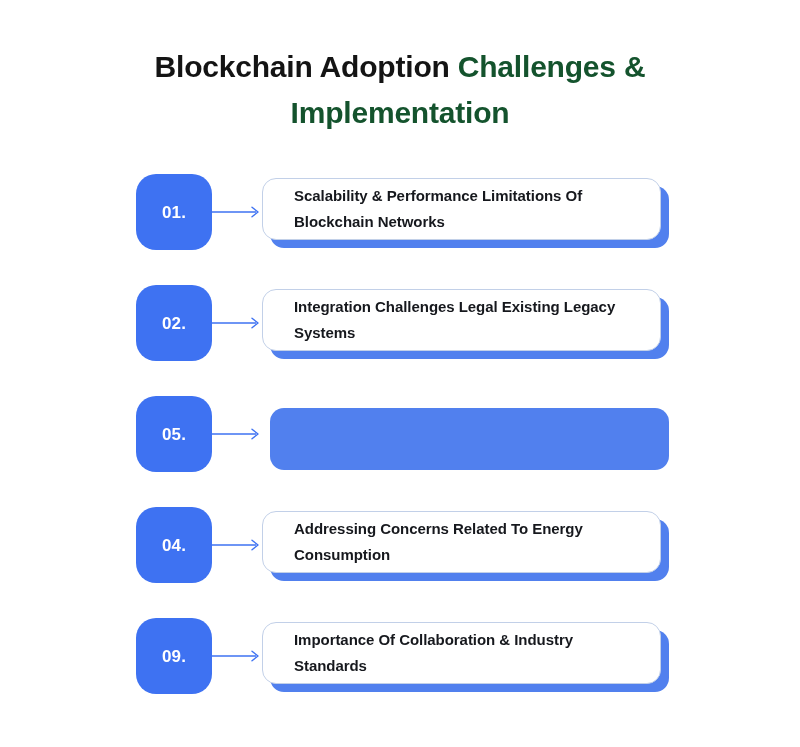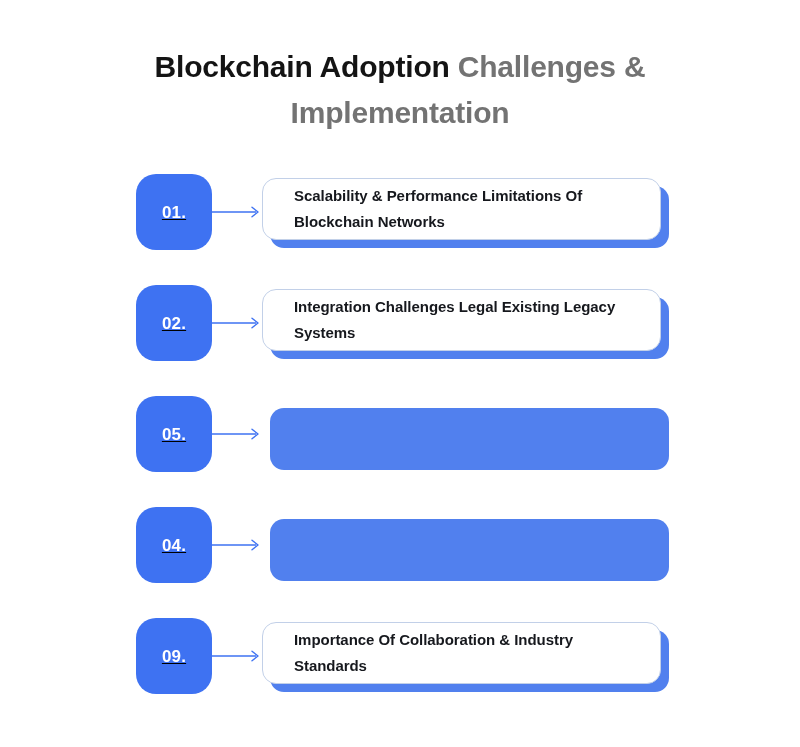--- a/index.html
+++ b/index.html
@@ -35,21 +35,21 @@
     font-weight: 700;
     line-height: 46px;
     letter-spacing: -0.2px;
     color: #141414;
     white-space: nowrap;
   }
   .title-line.second {
     white-space: normal;
   }
   .title-accent {
-    color: #737373;
+    color: #14532d;
   }
 
   
   .rows {
     position: absolute;
     left: 0;
     top: 174px;
     width: 800px;
   }
   .row {
@@ -66,21 +66,20 @@
     position: absolute;
     left: 136px;
     top: 0;
     width: 76px;
     height: 76px;
     background: #3E72F2;
     border-radius: 20px;
     display: flex;
     align-items: center;
     justify-content: center;
-    text-decoration: underline;
   }
   .badge-label {
     color: #ffffff;
     font-size: 17px;
     font-weight: 700;
     letter-spacing: 0.2px;
     line-height: 1;
   }
 
   
@@ -200,20 +199,23 @@
         <span class="badge-label">04.</span>
       </div>
       <div class="connector">
         <svg width="52" height="16" viewBox="0 0 52 16" aria-hidden="true">
           <path d="M0 8 H44" stroke="#3E72F2" stroke-width="1.4" fill="none"></path>
           <path d="M40 3.2 L46 8 L40 12.8" stroke="#3E72F2" stroke-width="1.4" fill="none" stroke-linecap="round" stroke-linejoin="round"></path>
         </svg>
       </div>
       <div class="card-wrap">
         <div class="card-shadow"></div>
+        <div class="card">
+          <div class="card-text">Addressing Concerns Related To Energy Consumption</div>
+        </div>
       </div>
     </div>
 
     <div class="row">
       <div class="badge">
         <span class="badge-label">09.</span>
       </div>
       <div class="connector">
         <svg width="52" height="16" viewBox="0 0 52 16" aria-hidden="true">
           <path d="M0 8 H44" stroke="#3E72F2" stroke-width="1.4" fill="none"></path>

